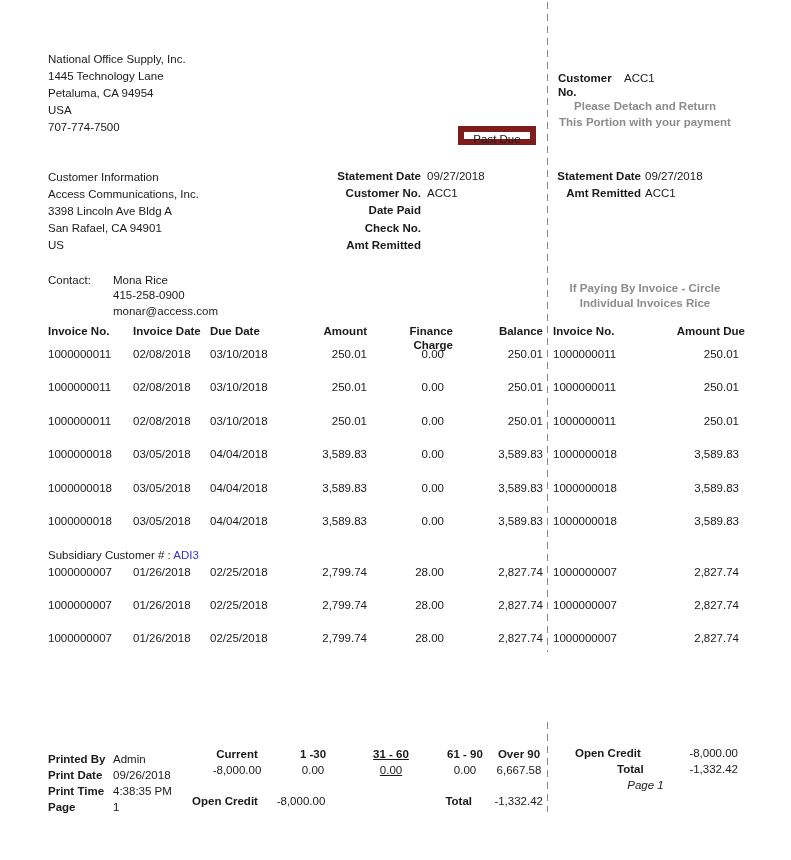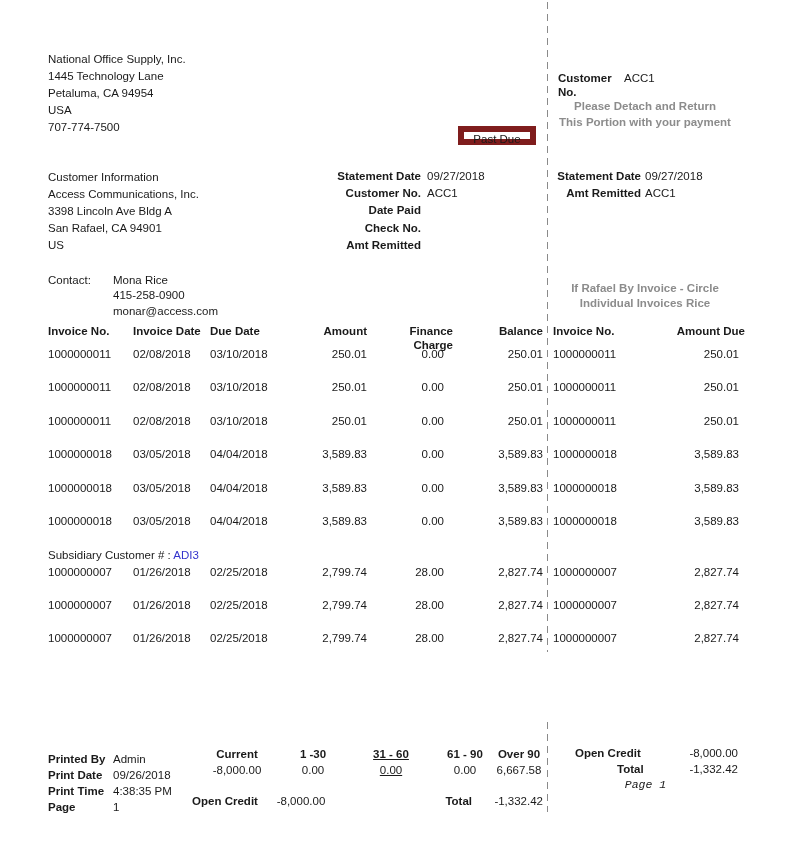--- a/index.html
+++ b/index.html
@@ -88,21 +88,21 @@
   .oc-value { left:271px; width:60px; text-align:center; }
   .tot-label { left:418px; width:54px; text-align:right; font-weight:bold; }
   .tot-value { left:453px; width:90px; text-align:right; }
 
   .stub-footer { left:553px; top:746px; width:185px; }
   .stub-footer .sf-row { display:flex; height:16.1px; line-height:14px; }
   .sf-oc-label { margin-left:22px; font-weight:bold; }
   .sf-tot-label { margin-left:64px; font-weight:bold; }
   .sf-val { margin-left:auto; }
   .sf-center { justify-content:center; font-weight:bold; }
-  .sf-page { justify-content:center; font-style:italic;font-family:Liberation Mono, monospace; }
+  .sf-page { justify-content:center; font-style:italic; }
 </style>
 </head>
 <body>
 
 <div class="page">
 
   <div class="vsep seg1"></div>
   <div class="vsep seg2"></div>
 
 
@@ -178,21 +178,21 @@
   <div class="abs contact">
     <div class="c-label">Contact:</div>
     <div>
       <div>Mona Rice</div>
       <div>415-258-0900</div>
       <div>monar@access.com</div>
     </div>
   </div>
 
   <div class="abs pay-note">
-    <div>If Rafael By Invoice - Circle</div>
+    <div>If Paying By Invoice - Circle</div>
     <div>Individual Invoices Rice</div>
   </div>
 
   <div class="abs inv-grid inv-header">
     <span>Invoice No.</span>
     <span>Invoice Date</span>
     <span>Due Date</span>
     <span class="num">Amount</span>
     <span class="num">Finance Charge</span>
     <span class="num">Balance</span>

